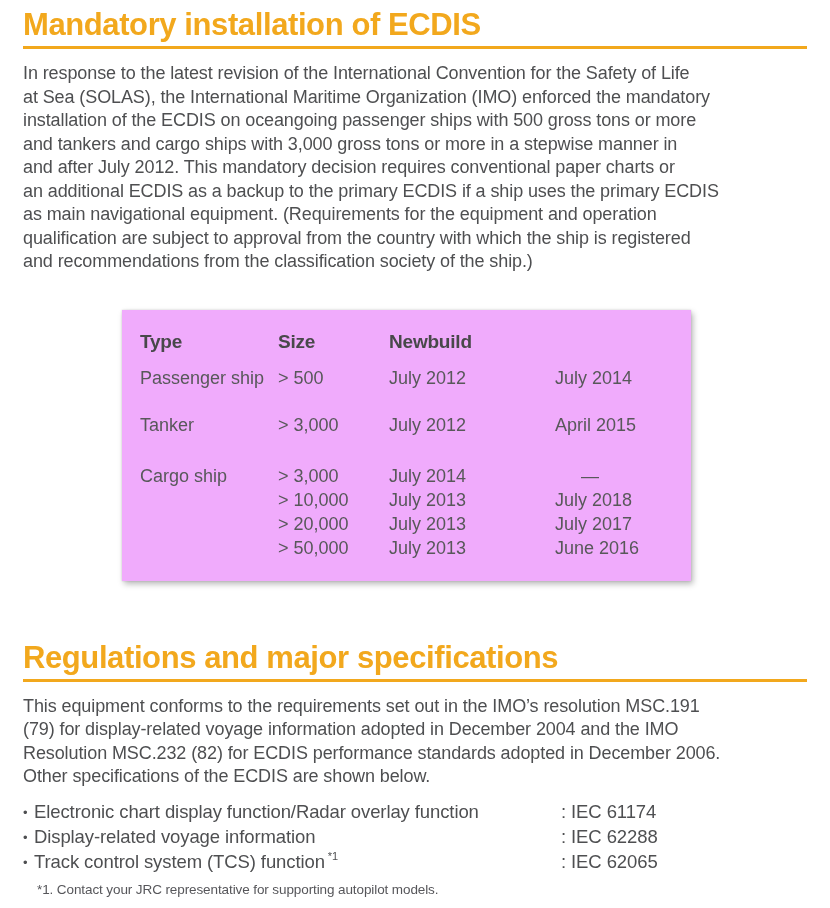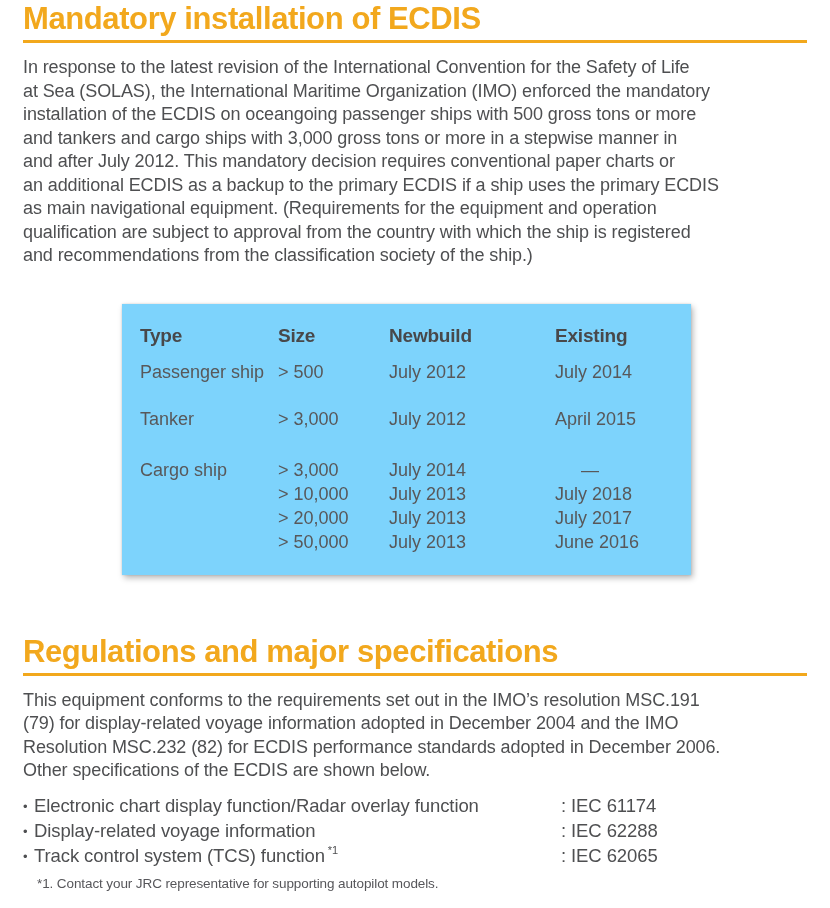--- a/index.html
+++ b/index.html
@@ -16,35 +16,35 @@
     color:var(--body-gray);
   }
   .page{width:830px;height:908px;padding:0 23px;}
 
   .section-title{
     font-size:31px;line-height:38px;font-weight:700;letter-spacing:-0.4px;
     color:var(--orange);
     border-bottom:3px solid var(--orange);
     padding-bottom:2px;
   }
-  .title-1{}
+  .title-1{padding-top:6px;}
   .title-2{margin-top:58px;}
 
   .body-text{
     margin-top:13px;
     font-size:18px;line-height:23.5px;
     color:var(--body-gray);
     white-space:pre-line;
     letter-spacing:-0.1px;
   }
 
   .table-card{
     margin:36px 0 0 99px;
     width:569px;height:271px;
-    background:#7dd3fc;
+    background:#f0abfc;
     box-shadow:2px 3px 6px rgba(0,0,0,0.28),0 0 2px rgba(0,0,0,0.14);
     padding:20px 0 0 18px;
   }
   .tgrid{display:grid;grid-template-columns:138px 111px 166px 1fr;}
   .thead{
     font-size:19px;font-weight:700;color:var(--head-gray);
     line-height:24px;margin-bottom:14px;letter-spacing:-0.2px;
   }
   .trow{font-size:18px;color:var(--cell-gray);line-height:20px;}
   .row-passenger{margin-bottom:27px;}
@@ -92,21 +92,20 @@
 an additional ECDIS as a backup to the primary ECDIS if a ship uses the primary ECDIS
 as main navigational equipment. (Requirements for the equipment and operation
 qualification are subject to approval from the country with which the ship is registered
 and recommendations from the classification society of the ship.)</p>
 
     <div class="table-card">
       <div class="tgrid thead">
         <span>Type</span>
         <span>Size</span>
         <span>Newbuild</span>
-        <span>Existing</span>
       </div>
 
       <div class="tgrid trow row-passenger">
         <span>Passenger ship</span>
         <span>&gt; 500</span>
         <span>July 2012</span>
         <span>July 2014</span>
       </div>
 
       <div class="tgrid trow row-tanker">

